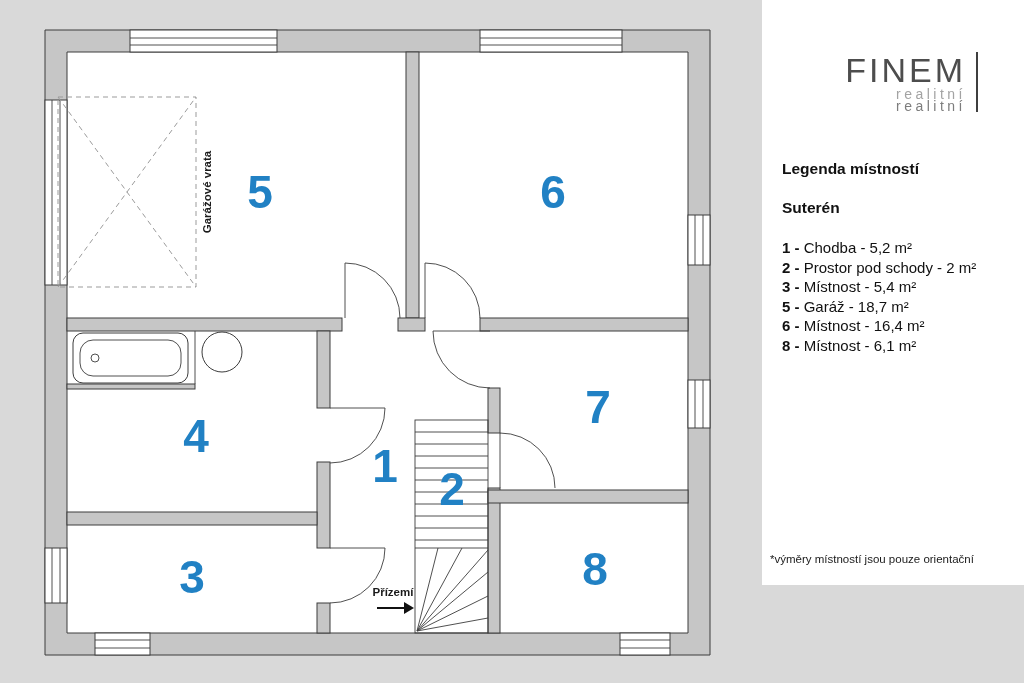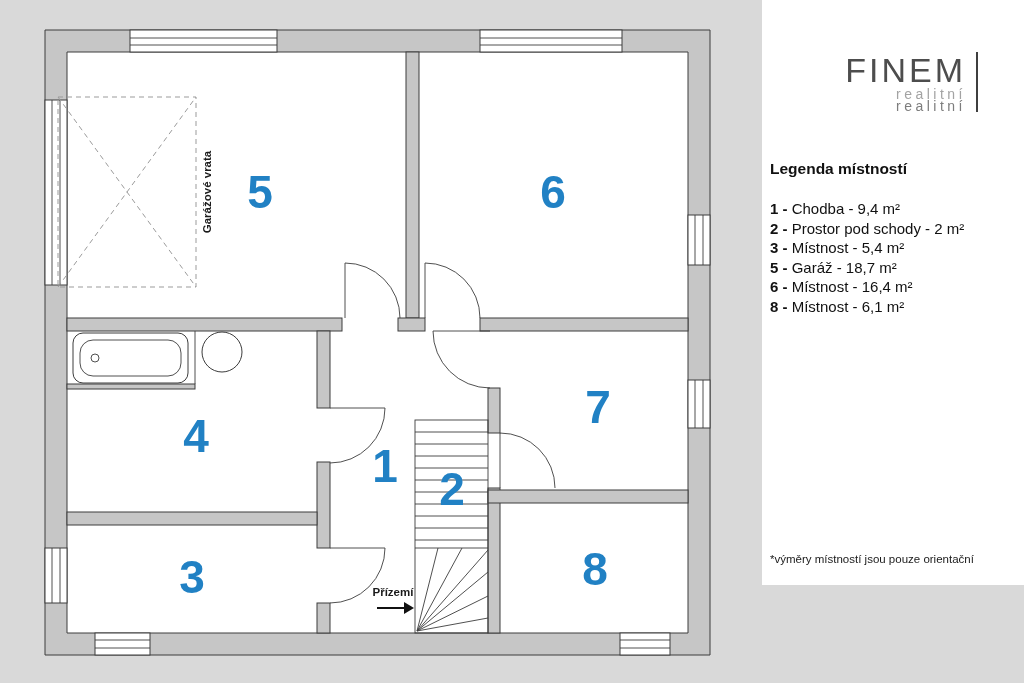--- a/index.html
+++ b/index.html
@@ -29,21 +29,21 @@
 
   
   .panel { position:absolute; top:0; right:0; width:262px; height:585px; background:#ffffff; }
   .logo { position:absolute; top:52px; right:46px; display:flex; align-items:stretch; }
   .logo-textcol { text-align:right; }
   .logo-name { font-size:34px; line-height:36px; letter-spacing:3px; color:#4d4d4d; }
   .logo-sub  { font-size:14px; line-height:12px; letter-spacing:3.5px; color:#a3a3a3; }
   .logo-sub.dark { color:#7d7d7d; }
   .logo-bar  { width:2px; background:#3f3f3f; margin-left:10px; }
 
-  .legend { position:absolute; left:8px; top:160px; width:240px; color:#111; font-size:15px; }
+  .legend { position:absolute; left:20px; top:160px; width:240px; color:#111; font-size:15px; }
   .legend-title, .legend-floor { font-size:15.5px; font-weight:bold; margin:0 0 21px 0; }
   .legend-item { line-height:19.5px; }
   .legend-item b { font-weight:bold; }
   .legend-total { margin-top:21px; line-height:19.5px; }
   .footnote { position:absolute; left:8px; bottom:20px; font-size:11.5px; color:#1a1a1a; }
 </style>
 </head>
 <body>
 
 <div class="plan-area">
@@ -141,25 +141,26 @@
     <div class="logo-textcol">
       <div class="logo-name">FINEM</div>
       <div class="logo-sub">realitní</div>
       <div class="logo-sub dark">realitní</div>
     </div>
     <div class="logo-bar"></div>
   </div>
 
   <div class="legend">
     <div class="legend-title">Legenda místností</div>
+    <div class="legend-floor">Suterén</div>
 
     <div>
       <div class="legend-item">
         <b>1 -</b>
-        <span>Chodba - 9,4 m²</span>
+        <span>Chodba - 5,2 m²</span>
       </div>
       <div class="legend-item">
         <b>2 -</b>
         <span>Prostor pod schody - 2 m²</span>
       </div>
       <div class="legend-item">
         <b>3 -</b>
         <span>Místnost - 5,4 m²</span>
       </div>
       <div class="legend-item">

